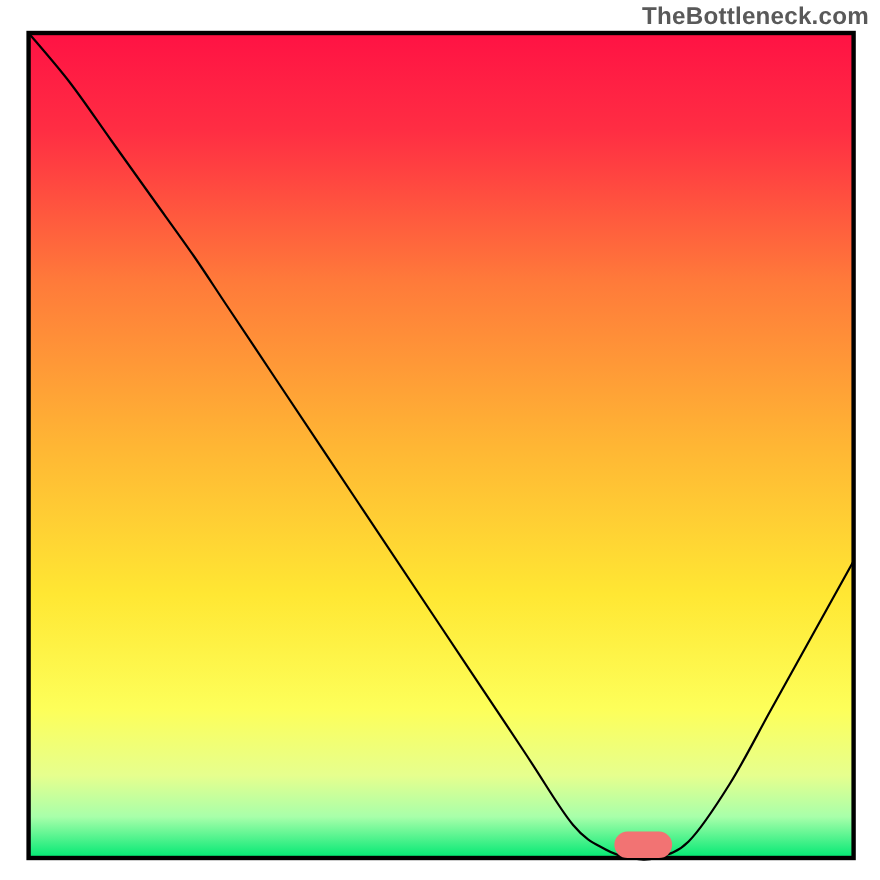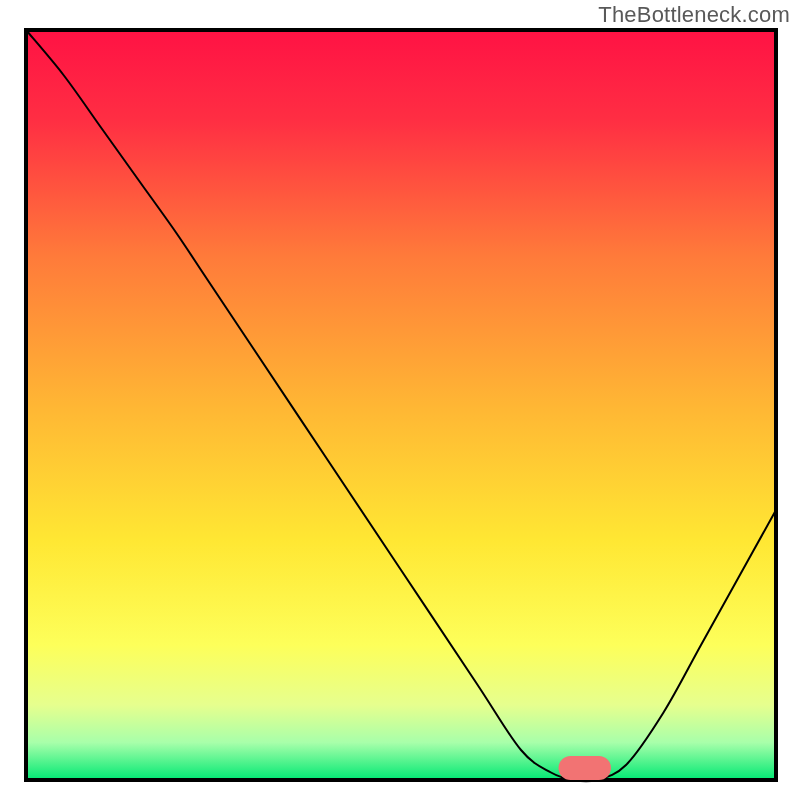--- a/index.html
+++ b/index.html
@@ -14,21 +14,21 @@
     position: relative;
     width: 800px;
     height: 800px;
   }
   .watermark {
     position: absolute;
     top: 2px;
     right: 10px;
     color: #595959;
     font-size: 22px;
-    font-weight: 400;
+    font-weight: 700;
     letter-spacing: 0.2px;
   }
   .plot {
     position: absolute;
     left: 23px;
     top: 27px;
     width: 756px;
     height: 756px;
     box-sizing: border-box;
   }

